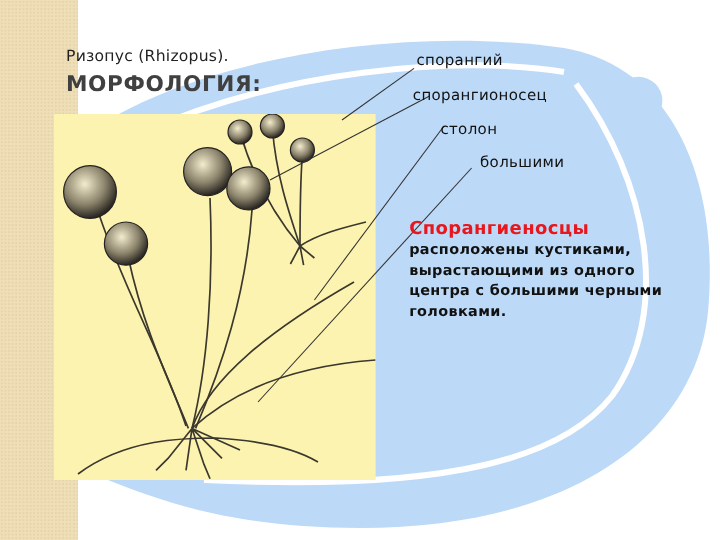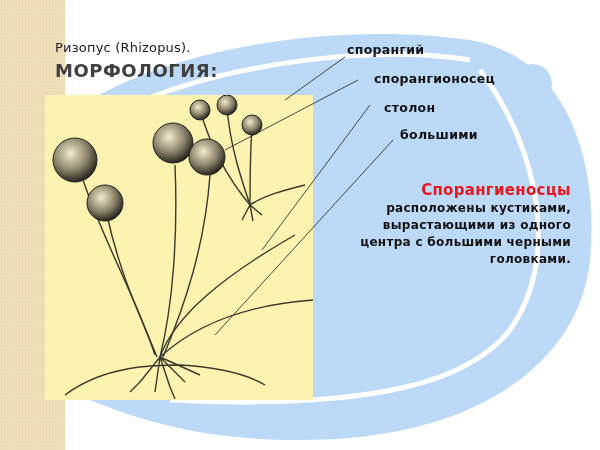--- a/index.html
+++ b/index.html
@@ -3,22 +3,22 @@
 <meta charset="utf-8">
 <style>
   html,body{margin:0;padding:0;}
   body{width:600px;height:450px;position:relative;overflow:hidden;background:#ffffff;font-family:"DejaVu Sans","Liberation Sans",sans-serif;}
   .strip{position:absolute;left:0;top:0;width:65px;height:450px;background:#efdfb8;
     background-image:radial-gradient(#e6d3a6 1px,transparent 1px);background-size:3px 3px;}
   svg.bg{position:absolute;left:0;top:0;}
   .title1{position:absolute;left:55px;top:40px;font-size:13px;color:#222;letter-spacing:0.2px;}
   .title2{position:absolute;left:55px;top:60px;font-size:18px;font-weight:bold;color:#404040;letter-spacing:0.5px;}
   .panel{position:absolute;left:45px;top:95px;width:268px;height:305px;background:#fdf3b0;}
-  .label{position:absolute;font-size:12.5px;color:#111;font-weight:bold;letter-spacing:0.3px;}
-  .desc{position:absolute;left:341px;top:182px;width:230px;font-size:12px;line-height:17px;color:#111;font-weight:bold;letter-spacing:0.3px;text-align:right;}
+  .label{position:absolute;font-size:12.5px;color:#111;font-weight:normal;letter-spacing:0.3px;}
+  .desc{position:absolute;left:341px;top:182px;width:230px;font-size:12px;line-height:17px;color:#111;font-weight:bold;letter-spacing:0.3px;}
   .desc .red{color:#e8171e;font-size:15px;}
   .desc p{margin:0 0 3px 0;}
 </style>
 </head>
 <body>
 
 <div class="strip"></div>
 
 <svg class="bg" width="600" height="450">
 
@@ -77,21 +77,21 @@
 <svg class="bg" width="600" height="450">
   <g stroke="#333" stroke-width="0.9">
     <line x1="345" y1="57" x2="285" y2="100"></line>
     <line x1="358" y1="80" x2="225" y2="150"></line>
     <line x1="370" y1="105" x2="262" y2="250"></line>
     <line x1="393" y1="140" x2="215" y2="335"></line>
   </g>
 </svg>
 
 <div class="label" style="left:347px;top:42px;">спорангий</div>
-<div class="label" style="left:374px;top:71px;">спорангионосец</div>
-<div class="label" style="left:384px;top:100px;">столон</div>
+<div class="label" style="left:344px;top:71px;">спорангионосец</div>
+<div class="label" style="left:367px;top:100px;">столон</div>
 <div class="label" style="left:400px;top:127px;">большими</div>
 
 <div class="desc">
   <p>
     <span class="red">Спорангиеносцы</span><span> расположены кустиками, вырастающими из одного центра с большими черными головками.</span>
   </p>
 </div>
 
 </body></html>

